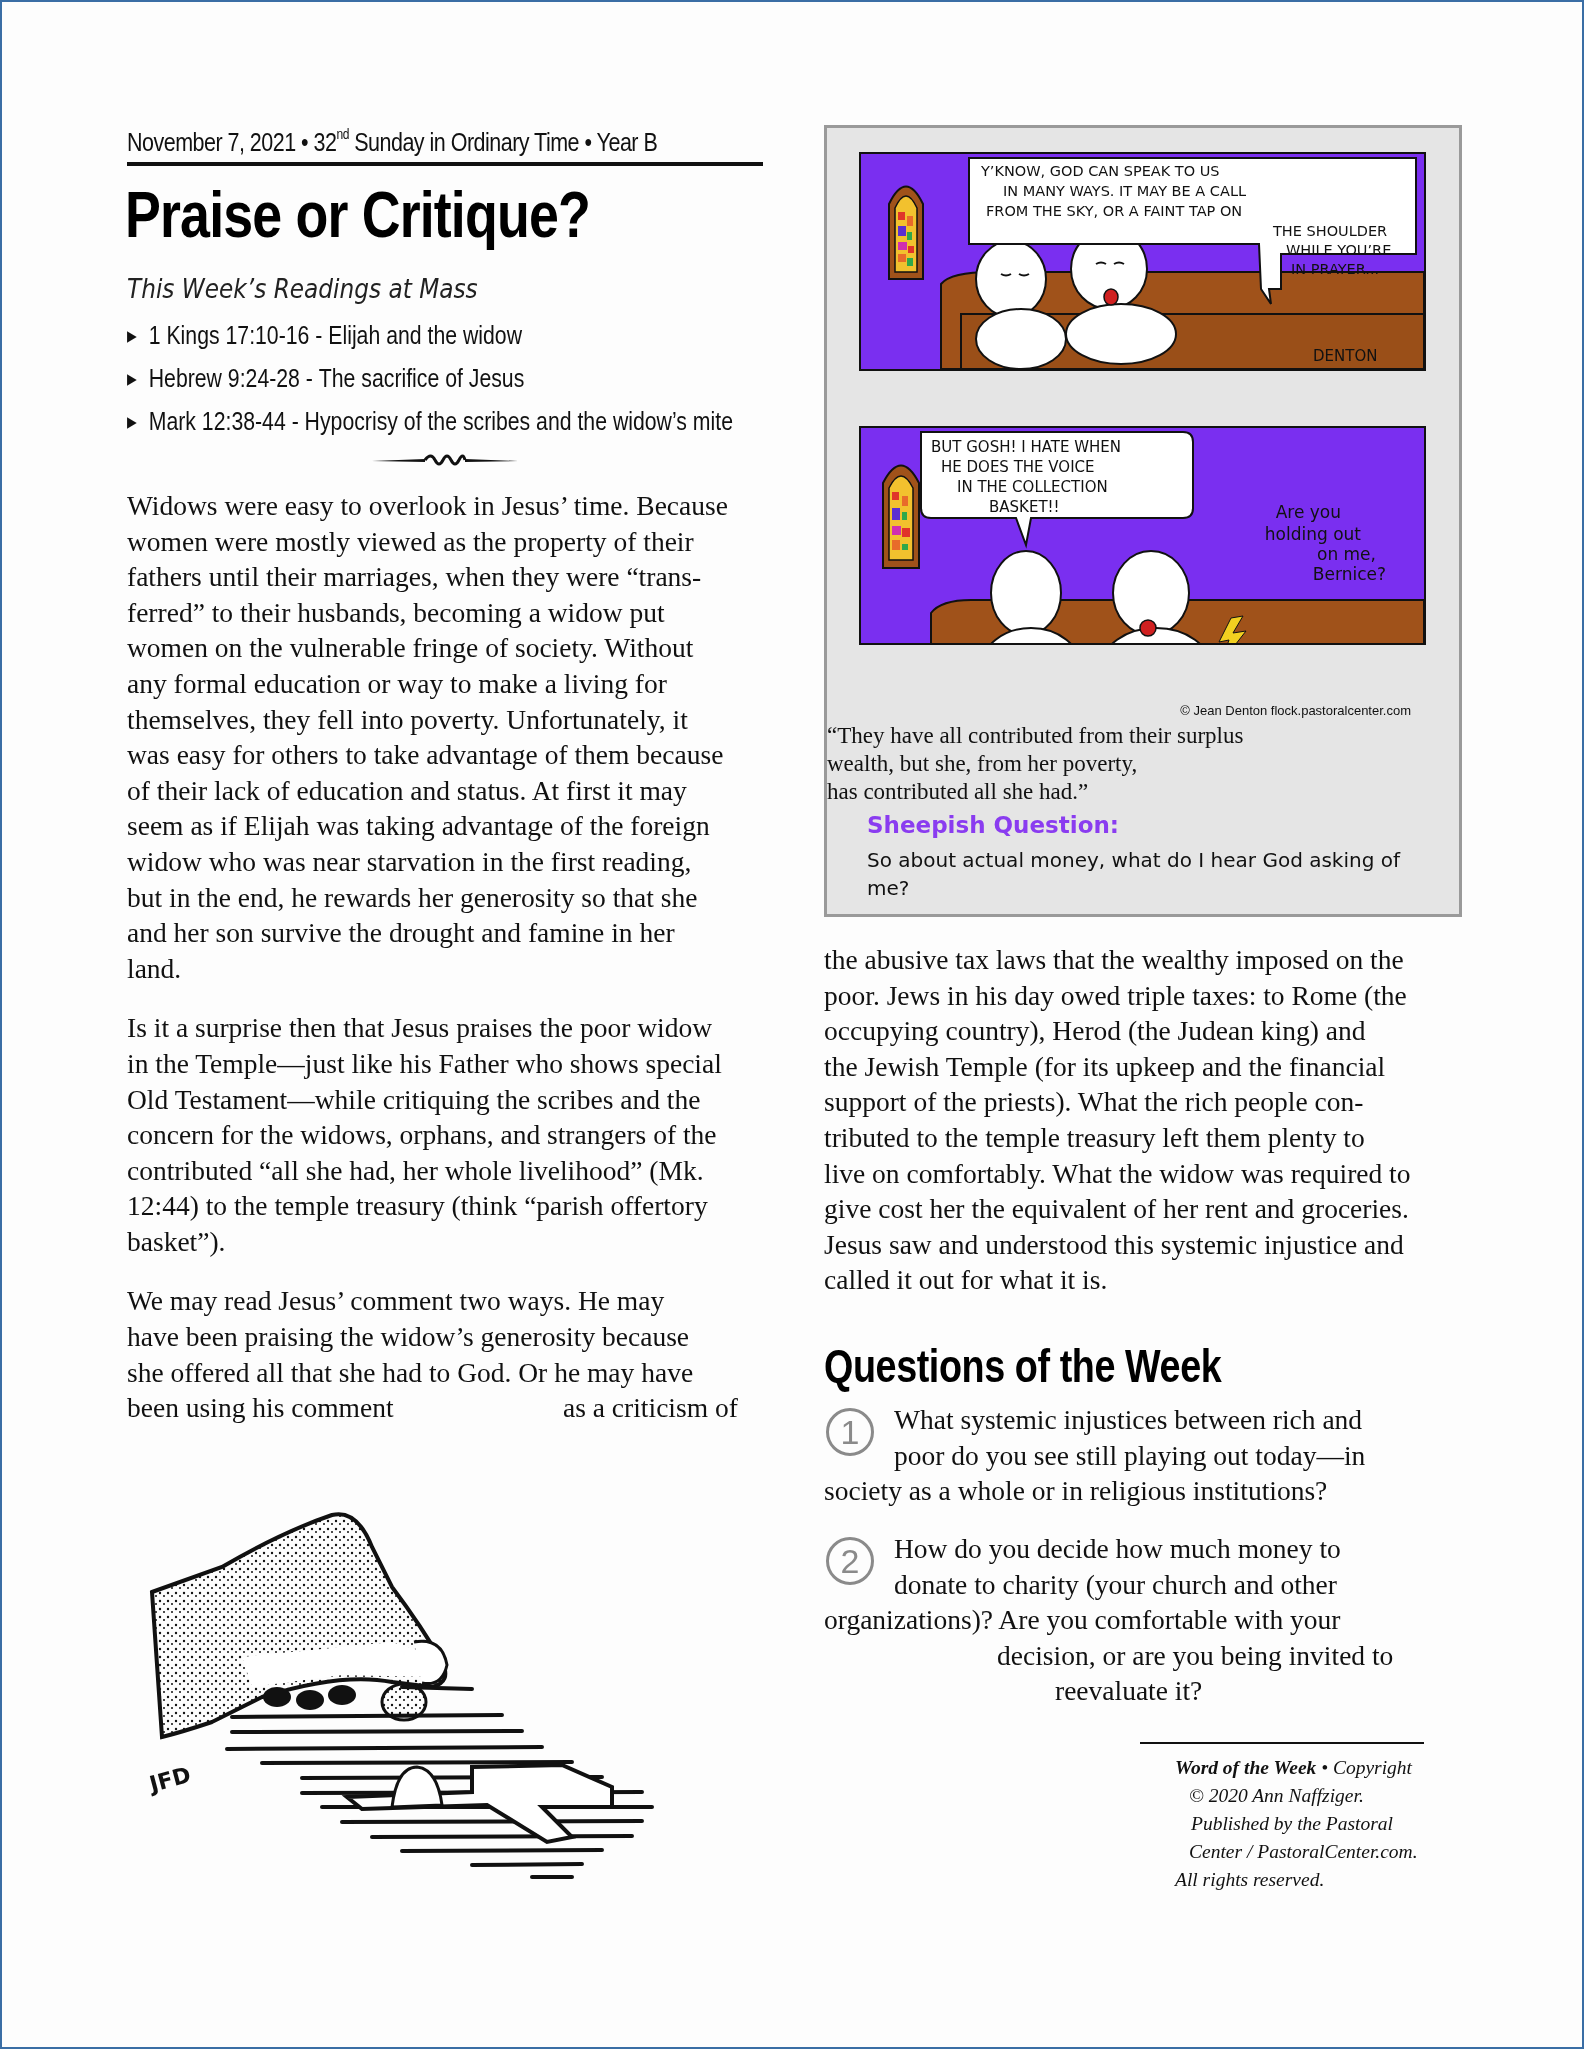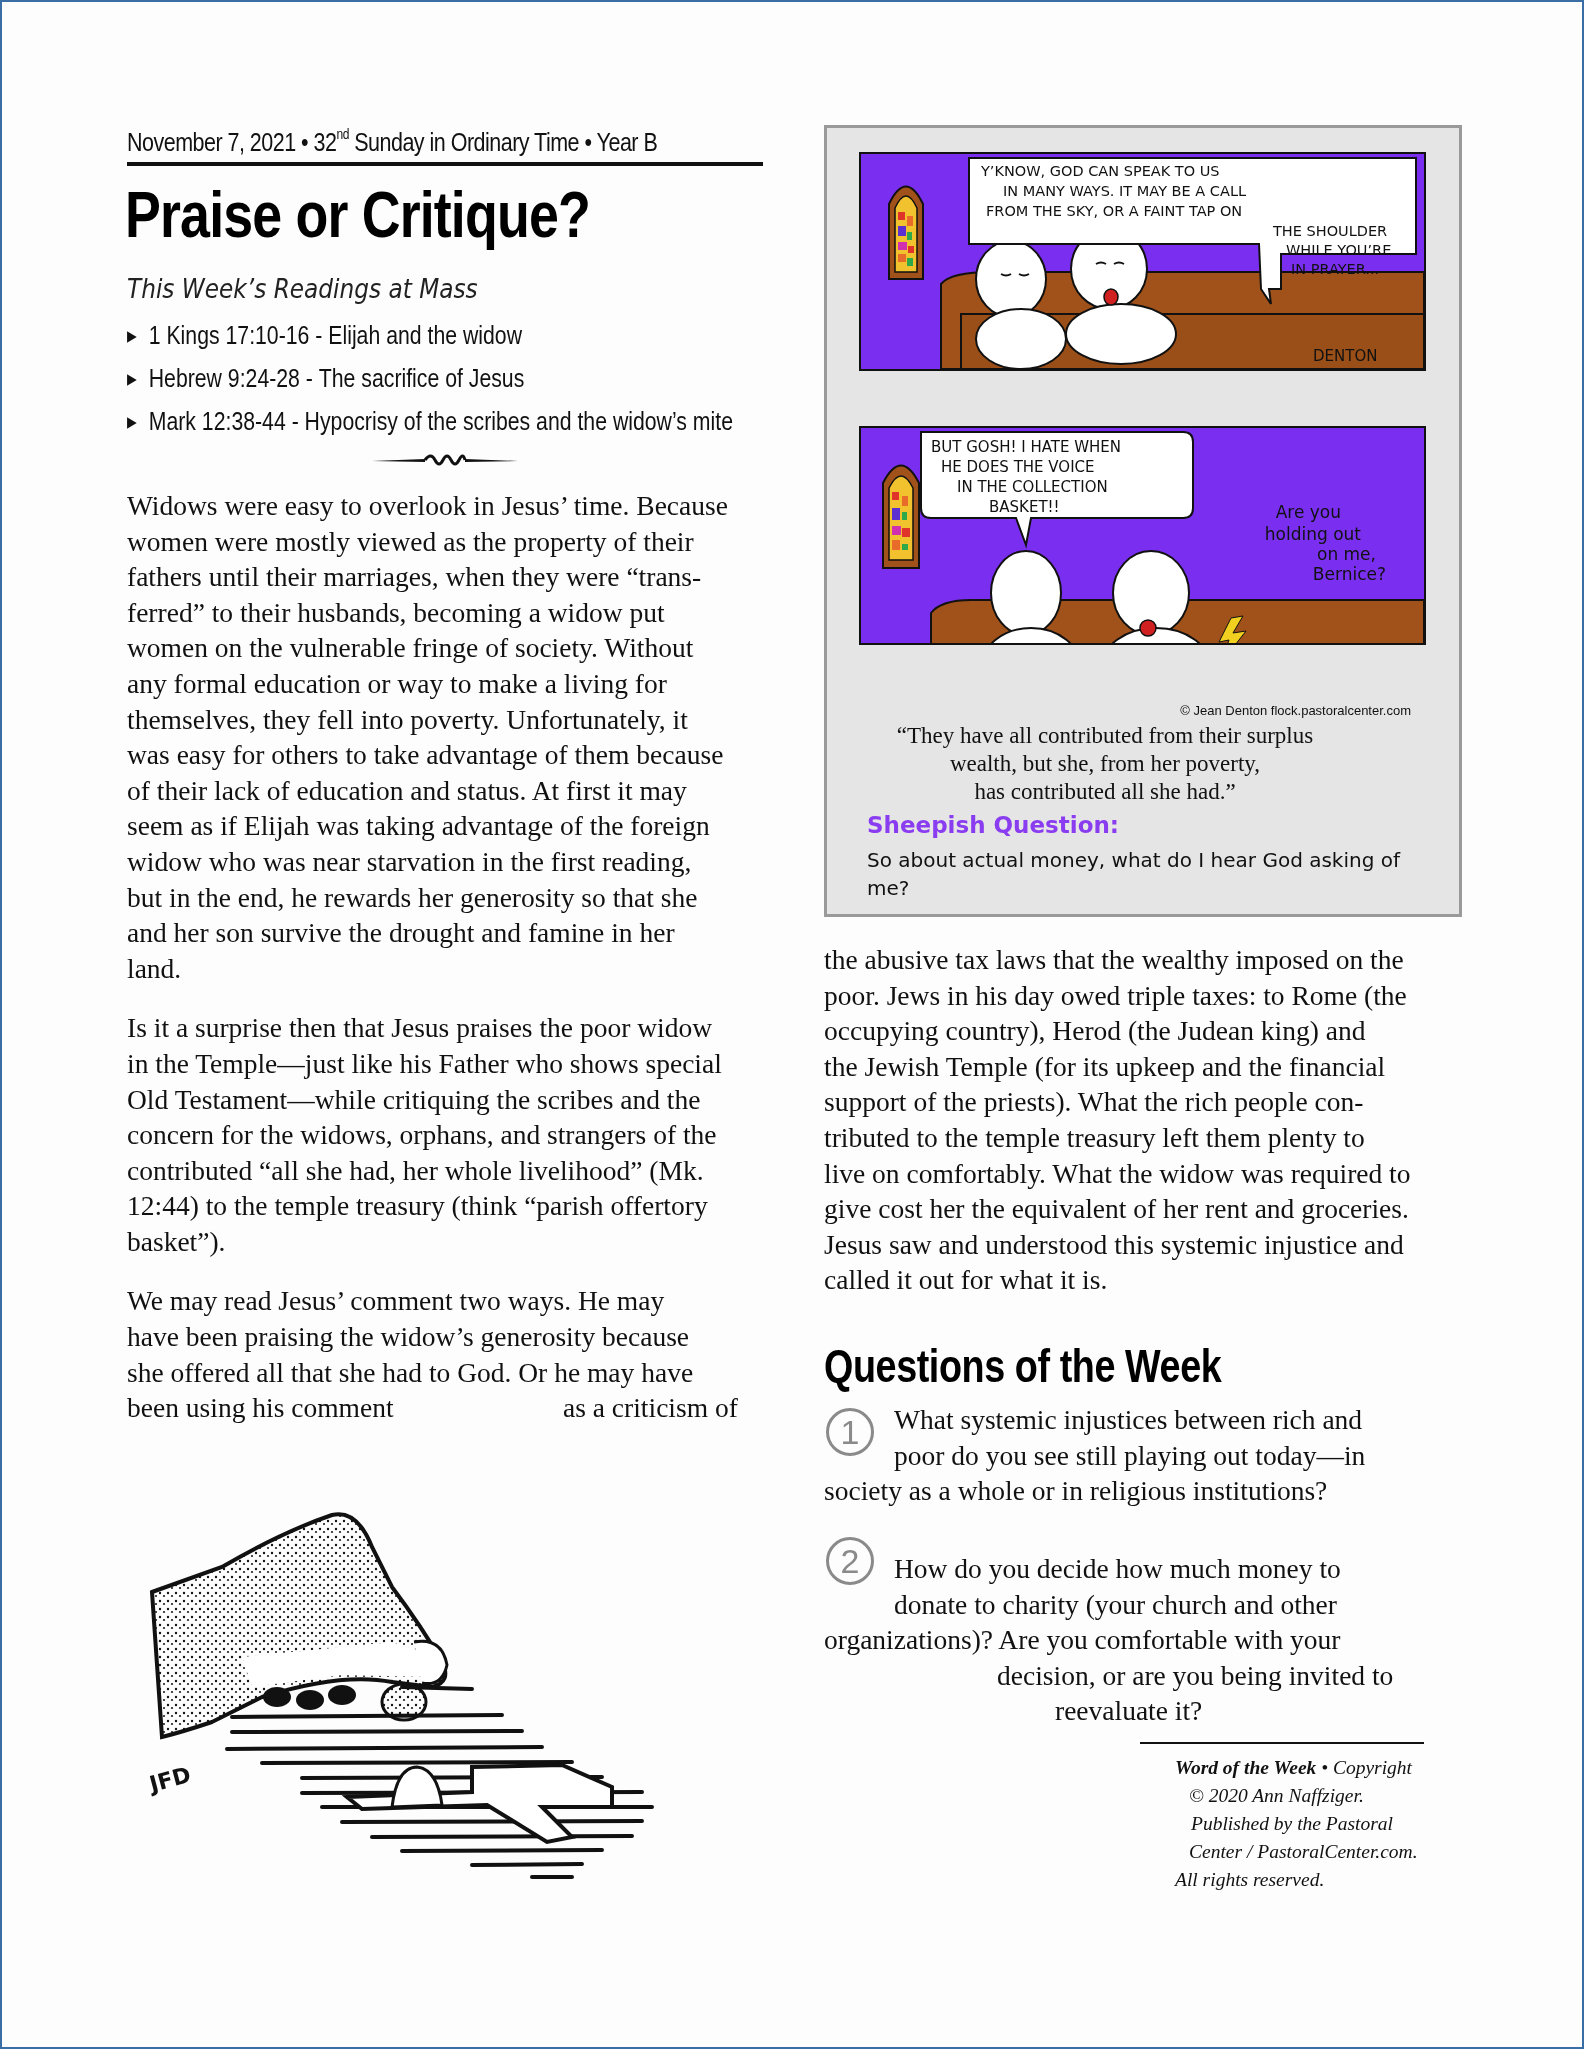--- a/index.html
+++ b/index.html
@@ -25,21 +25,21 @@
   .body-col p { margin:0 0 24px 0; }
   .left-col { left:125px; top:486px; width:640px; }
   .line { display:block; white-space:nowrap; }
 
   
   .cartoon-box { left:822px; top:123px; width:632px; height:786px; border:3px solid #9a9a9a; background:#e5e5e5; }
   .panel { position:absolute; left:32px; width:563px; height:215px; border:2px solid #111; background:#7a2ff0; overflow:hidden; }
   .panel1 { top:24px; }
   .panel2 { top:298px;text-align:center; }
   .credit { position:absolute; right:48px; top:575px; font-family:"Liberation Sans", sans-serif; font-size:13px; color:#111; }
-  .quote { position:absolute; left:0; width:556px; top:594px; text-align:center; font-family:"Liberation Serif", serif; font-size:23px; line-height:28px; color:#111; }
+  .quote { position:absolute; left:0; width:556px; top:594px; font-family:"Liberation Serif", serif; font-size:23px; line-height:28px; color:#111; }
   .sq-title { position:absolute; left:40px; top:684px; font-family:"DejaVu Sans", sans-serif; font-weight:bold; font-size:23px; color:#8a3cf0; }
   .sq-text { position:absolute; left:40px; top:718px; width:560px; font-family:"DejaVu Sans", sans-serif; font-size:20px; line-height:28px; color:#111; }
 
   
   .right-col { left:822px; top:940px; width:640px; }
   .q-heading { left:822px; top:1337px; font-size:46px; font-weight:bold; color:#000; letter-spacing:-0.5px; transform:scaleX(0.82); transform-origin:left top; white-space:nowrap; }
   .q-circle { position:absolute; width:42px; height:42px; border:3px solid #8a8a8a; border-radius:50%; color:#8a8a8a; font-family:"Liberation Sans", sans-serif; font-size:34px; text-align:center; line-height:42px; }
   .q-block { position:absolute; left:822px; width:640px; font-family:"Liberation Serif", serif; font-size:27.5px; line-height:35.6px; color:#111; }
 
   
@@ -217,21 +217,21 @@
 
   <div class="q-block" style="top:1400px;">
     <div class="q-circle" style="left:2px; top:6px;">1</div>
     <span class="line" style="padding-left:70px;">What systemic injustices between rich and</span>
     <span class="line" style="padding-left:70px;">poor do you see still playing out today—in</span>
     <span class="line">society as a whole or in religious institutions?</span>
   </div>
 
   <div class="q-block" style="top:1529px;">
     <div class="q-circle" style="left:2px; top:6px;">2</div>
-    <span class="line" style="padding-left:70px;margin-top:20px;">How do you decide how much money to</span>
+    <span class="line" style="padding-left:70px;">How do you decide how much money to</span>
     <span class="line" style="padding-left:70px;">donate to charity (your church and other</span>
     <span class="line">organizations)? Are you comfortable with your</span>
     <span class="line" style="padding-left:173px;">decision, or are you being invited to</span>
     <span class="line" style="padding-left:231px;">reevaluate it?</span>
   </div>
 
   <div class="abs credits-rule"></div>
   <div class="abs credits">
     <div><span class="b">Word of the Week</span> <span>• Copyright</span></div>
     <div style="padding-left:14px;">© 2020 Ann Naffziger.</div>

